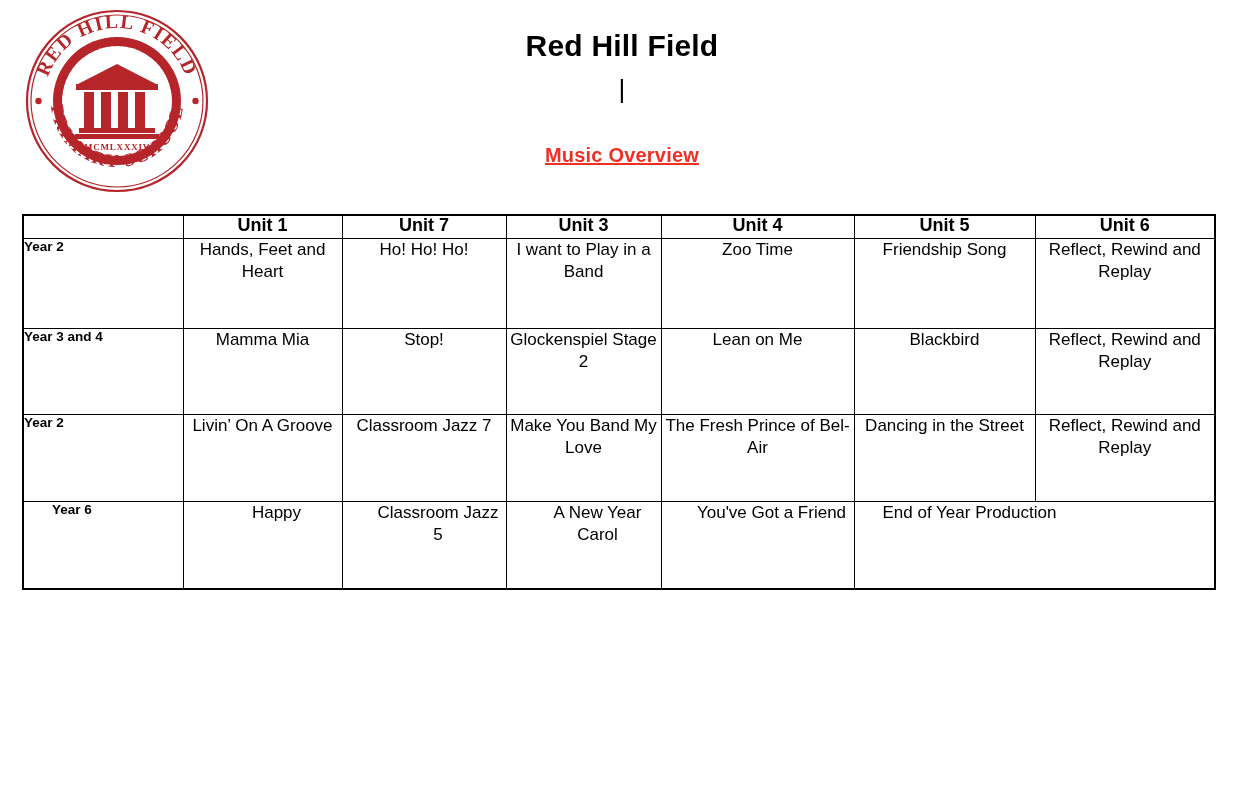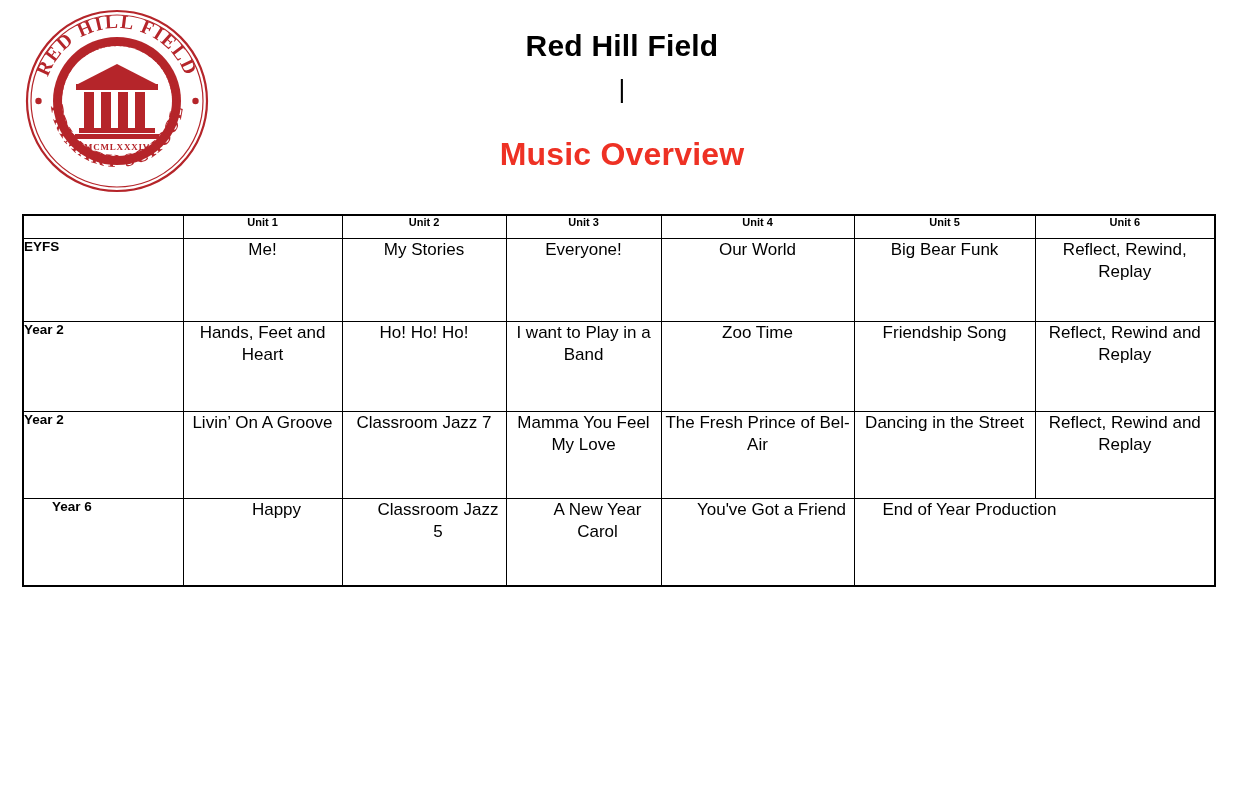--- a/index.html
+++ b/index.html
@@ -54,26 +54,27 @@
     display: block;
     margin: 12px auto 0 auto;
     font-size: 26px;
     line-height: 1;
     color: #000000;
     font-weight: 400;
     height: 34px;
   }
 
   .subtitle {
-    margin: 8px;
+    margin: 16px;
     padding-top: 18px;
-    font-size: 32px;
+    font-size: 20px;
     font-weight: bold;
     color: #ee3124;
     letter-spacing: 0.2px;
+    text-decoration: underline;
   }
 
   
   .overview-wrap {
     position: absolute;
     left: 22px;
     top: 214px;
     width: 1192px;
   }
 
@@ -94,21 +95,21 @@
 
   table.overview th,
   table.overview td {
     border: 1.6px solid #000000;
     padding: 0;
     vertical-align: top;
   }
 
   thead th {
     height: 22px;
-    font-size: 11px;
+    font-size: 18px;
     font-weight: bold;
     text-align: center;
     padding: 1px 2px 3px 2px;
     line-height: 1.1;
   }
   thead th.blank-head { }
 
   td.year-label {
     font-size: 13.5px;
     font-weight: bold;
@@ -198,56 +199,56 @@
         <col class="c-u2">
         <col class="c-u3">
         <col class="c-u4">
         <col class="c-u5">
         <col class="c-u6">
     </colgroup>
     <thead>
       <tr>
         <th class="blank-head"></th>
         <th>Unit 1</th>
-        <th>Unit 2</th>
+        <th>Unit 7</th>
         <th>Unit 3</th>
         <th>Unit 4</th>
         <th>Unit 5</th>
         <th>Unit 6</th>
       </tr>
     </thead>
     <tbody>
 
-      <tr class="body-row r-eyfs">
-        <td class="year-label">EYFS</td>
-        <td class="unit-cell">Me!</td>
-        <td class="unit-cell">My Stories</td>
-        <td class="unit-cell">Everyone!</td>
-        <td class="unit-cell">Our World</td>
-        <td class="unit-cell">Big Bear Funk</td>
-        <td class="unit-cell">Reflect, Rewind, Replay</td>
-      </tr>
 
 
       <tr class="body-row r-y2">
         <td class="year-label">Year 2</td>
         <td class="unit-cell">Hands, Feet and Heart</td>
         <td class="unit-cell">Ho! Ho! Ho!</td>
         <td class="unit-cell">I want to Play in a Band</td>
         <td class="unit-cell">Zoo Time</td>
         <td class="unit-cell">Friendship Song</td>
         <td class="unit-cell">Reflect, Rewind and Replay</td>
       </tr>
 
+      <tr class="body-row r-y34">
+        <td class="year-label">Year 3 and 4</td>
+        <td class="unit-cell">Mamma Mia</td>
+        <td class="unit-cell">Stop!</td>
+        <td class="unit-cell">Glockenspiel Stage 2</td>
+        <td class="unit-cell">Lean on Me</td>
+        <td class="unit-cell">Blackbird</td>
+        <td class="unit-cell">Reflect, Rewind and Replay</td>
+      </tr>
 
       <tr class="body-row r-y5">
         <td class="year-label">Year 2</td>
         <td class="unit-cell">Livin’ On A Groove</td>
         <td class="unit-cell">Classroom Jazz 7</td>
-        <td class="unit-cell">Mamma You Feel My Love</td>
+        <td class="unit-cell">Make You Band My Love</td>
         <td class="unit-cell">The Fresh Prince of Bel-Air</td>
         <td class="unit-cell">Dancing in the Street</td>
         <td class="unit-cell">Reflect, Rewind and Replay</td>
       </tr>
 
       <tr class="body-row r-y6">
         <td class="year-label">Year 6</td>
         <td class="unit-cell">Happy</td>
         <td class="unit-cell">Classroom Jazz 5</td>
         <td class="unit-cell">A New Year Carol</td>

